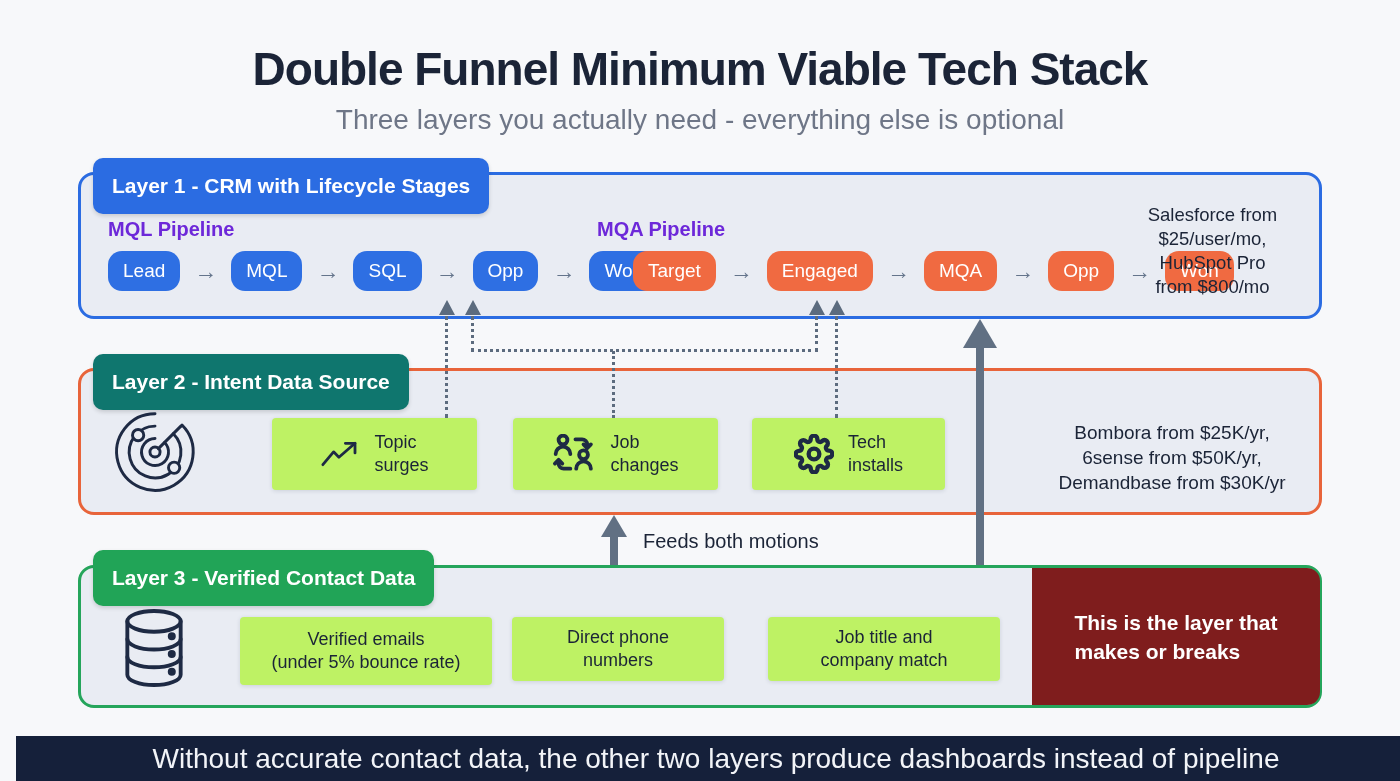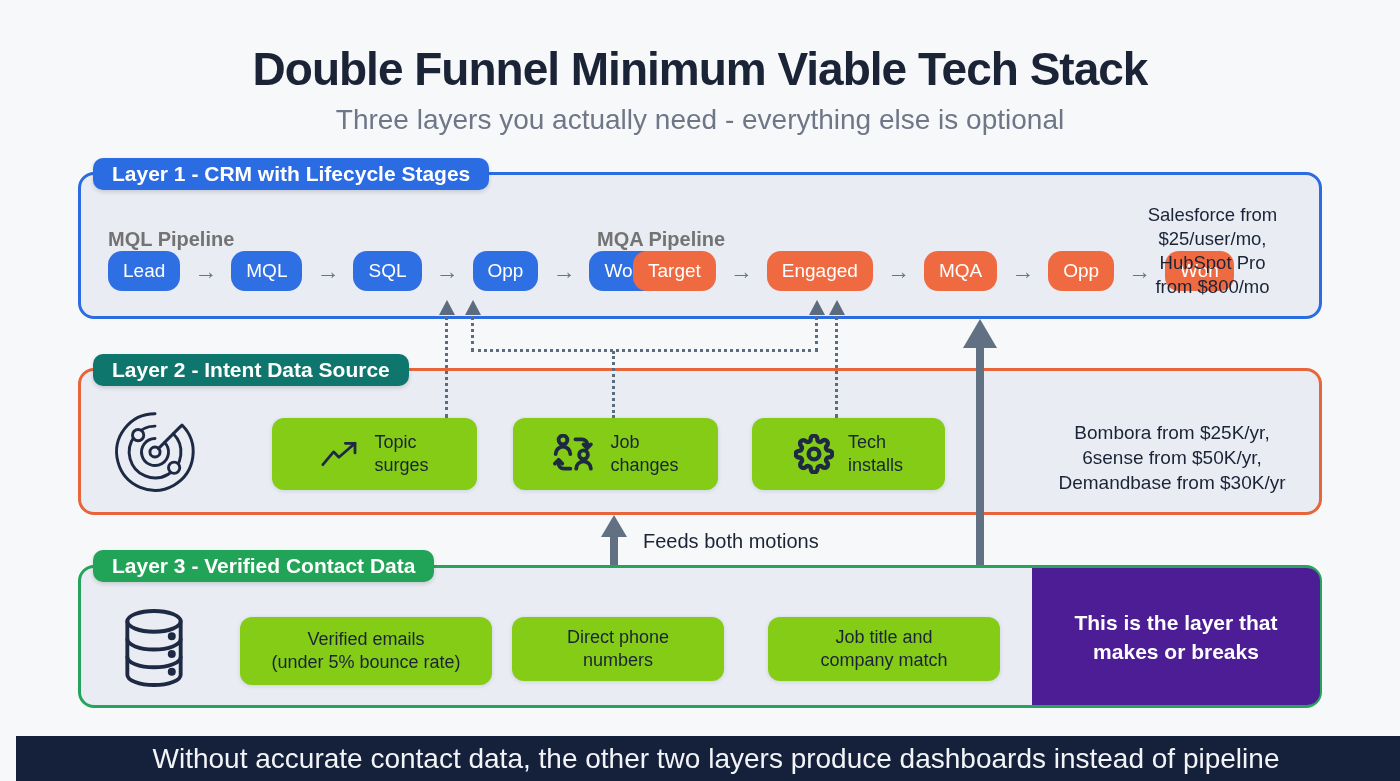--- a/index.html
+++ b/index.html
@@ -26,29 +26,29 @@
   
   .layer-box {
     left:78px; width:1244px; border-radius:16px; background:#e9ecf3;
   }
   .layer1-box { top:172px; height:147px; border:3px solid #2b6ce2; }
   .layer2-box { top:368px; height:147px; border:3px solid #e8643a; }
   .layer3-box { top:565px; height:143px; border:3px solid #25a55b; }
 
   .badge {
     color:#fff; font-size:21px; font-weight:700;
-    padding:4px 19px; border-radius:10px; white-space:nowrap;
+    padding:16px 19px; border-radius:10px; white-space:nowrap;
     box-shadow:0 2px 4px rgba(0,0,0,.15);
   }
   .badge1 { top:158px; left:93px; background:#2b6ce2; }
   .badge2 { top:354px; left:93px; background:#0f766e; }
   .badge3 { top:550px; left:93px; background:#21a457; }
 
   
-  .pipe-title { font-size:20px; font-weight:700; color:#737373;margin-top:10px; }
+  .pipe-title { font-size:20px; font-weight:700; color:#6d28d9; }
   .pipe-row { display:flex; align-items:center; gap:14px; }
   .pill {
     display:inline-flex; align-items:center; justify-content:center;
     height:40px; padding:0 15px; border-radius:14px;
     color:#fff; font-size:19px; white-space:nowrap;
   }
   .pill-blue { background:#2e6fe3; }
   .pill-orange { background:#f06a41; }
   .flow-arrow { color:#64748b; font-size:23px; font-weight:700; }
 
@@ -56,21 +56,21 @@
     top:203px; left:1105px; width:215px; text-align:center;
     font-size:18.5px; line-height:24px; color:#1b2437;
   }
   .pricing2 {
     top:420px; left:1022px; width:300px; text-align:center;
     font-size:19px; line-height:25px; color:#1b2437;
   }
 
   
   .card {
-    background:#84cc16; border-radius:12px;
+    background:#bef264; border-radius:4px;
     box-shadow:0 1px 4px rgba(30,42,68,.14);
     display:flex; align-items:center; justify-content:center; gap:14px;
   }
   .card-label { font-size:18px; line-height:23px; color:#1b2437; }
   .card-label.centered { text-align:center; }
 
   
   .dotted-v { width:0; border-left:3px dotted #5c6b7e; }
   .dotted-h { height:0; border-top:3px dotted #5c6b7e; }
   .tri-up-sm {
@@ -87,24 +87,24 @@
   .tri-up-med {
     width:0; height:0;
     border-left:13px solid transparent; border-right:13px solid transparent;
     border-bottom:22px solid #617083;
   }
   .feeds-label { top:530px; left:643px; font-size:20px; color:#1b2437; }
 
   
   .callout {
     top:568px; left:1032px; width:288px; height:137px;
-    background:#4c1d95; border-radius:0 13px 13px 0;
+    background:#7f1d1d; border-radius:0 13px 13px 0;
     display:flex; align-items:center; justify-content:center;
     color:#fff; font-size:21px; font-weight:700;
-    text-align:center; line-height:29px;
+    text-align:left; line-height:29px;
   }
 
   
   .footer {
     top:736px; left:16px; width:1400px; height:45px;
     background:#15203a; color:#f2f4f8;
     display:flex; align-items:center; justify-content:center;
     font-size:28px;
   }
 

